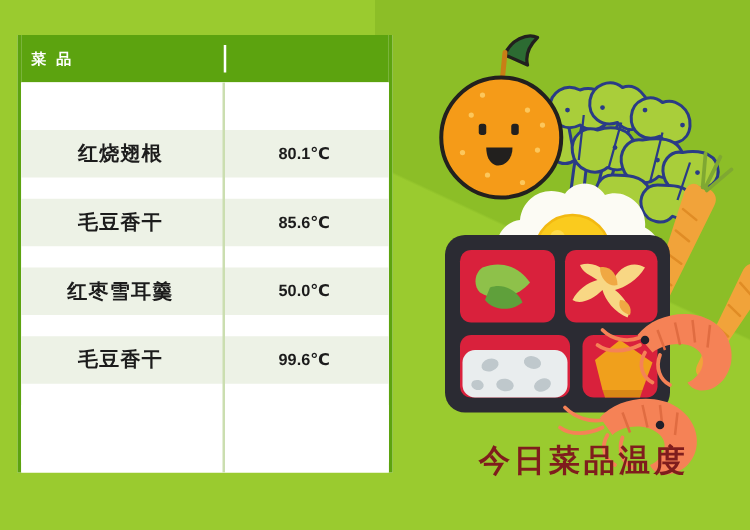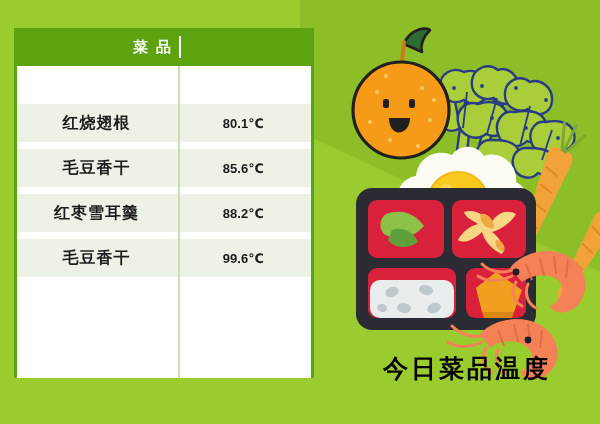--- a/index.html
+++ b/index.html
@@ -53,25 +53,25 @@
   #table-header {
     height: 38px;
     background: #5CA30F;
     display: flex;
     align-items: center;
     position: relative;
   }
 
   .hdr-cell {
     color: #ffffff;
-    font-size: 15px;
+    font-size: 12px;
     font-weight: bold;
     letter-spacing: 8px;
     text-indent: 8px;
-    text-align: right;
+    text-align: left;
   }
   .hdr-dish { width: 162px; }
   .hdr-temp { width: 138px; }
 
   #hdr-divider {
     position: absolute;
     left: 162px;
     top: 8px;
     width: 2px;
     height: 22px;
@@ -96,21 +96,21 @@
   }
 
   #spacer-top { height: 38px; background: #ffffff; }
   #spacer-bottom { height: 46px; background: #ffffff; }
 
   .t-row {
     display: flex;
     align-items: center;
     height: 38px;
     background: #EDF2E6;
-    margin-bottom: 7px;
+    margin-bottom: 17px;
   }
 
   .c-dish, .c-temp {
     color: #1C1C1C;
     font-weight: bold;
     text-align: center;
   }
   .c-dish {
     width: 162px;
     font-size: 16px;
@@ -121,21 +121,21 @@
     font-size: 13px;
   }
 
   
   #caption {
     position: absolute;
     left: 352px;
     top: 352px;
     width: 230px;
     text-align: center;
-    color: #000000;
+    color: #7f1d1d;
     font-size: 25px;
     font-weight: bold;
     letter-spacing: 3px;
     z-index: 20;
     white-space: nowrap;
   }
 
   
   #illustration {
     position: absolute;
@@ -291,21 +291,21 @@
       <div class="t-row">
         <div class="c-dish">红烧翅根</div>
         <div class="c-temp">80.1℃</div>
       </div>
       <div class="t-row">
         <div class="c-dish">毛豆香干</div>
         <div class="c-temp">85.6℃</div>
       </div>
       <div class="t-row">
         <div class="c-dish">红枣雪耳羹</div>
-        <div class="c-temp">88.2℃</div>
+        <div class="c-temp">50.0℃</div>
       </div>
       <div class="t-row">
         <div class="c-dish">毛豆香干</div>
         <div class="c-temp">99.6℃</div>
       </div>
 
       <div id="spacer-bottom"></div>
     </div>
   </div>
 

